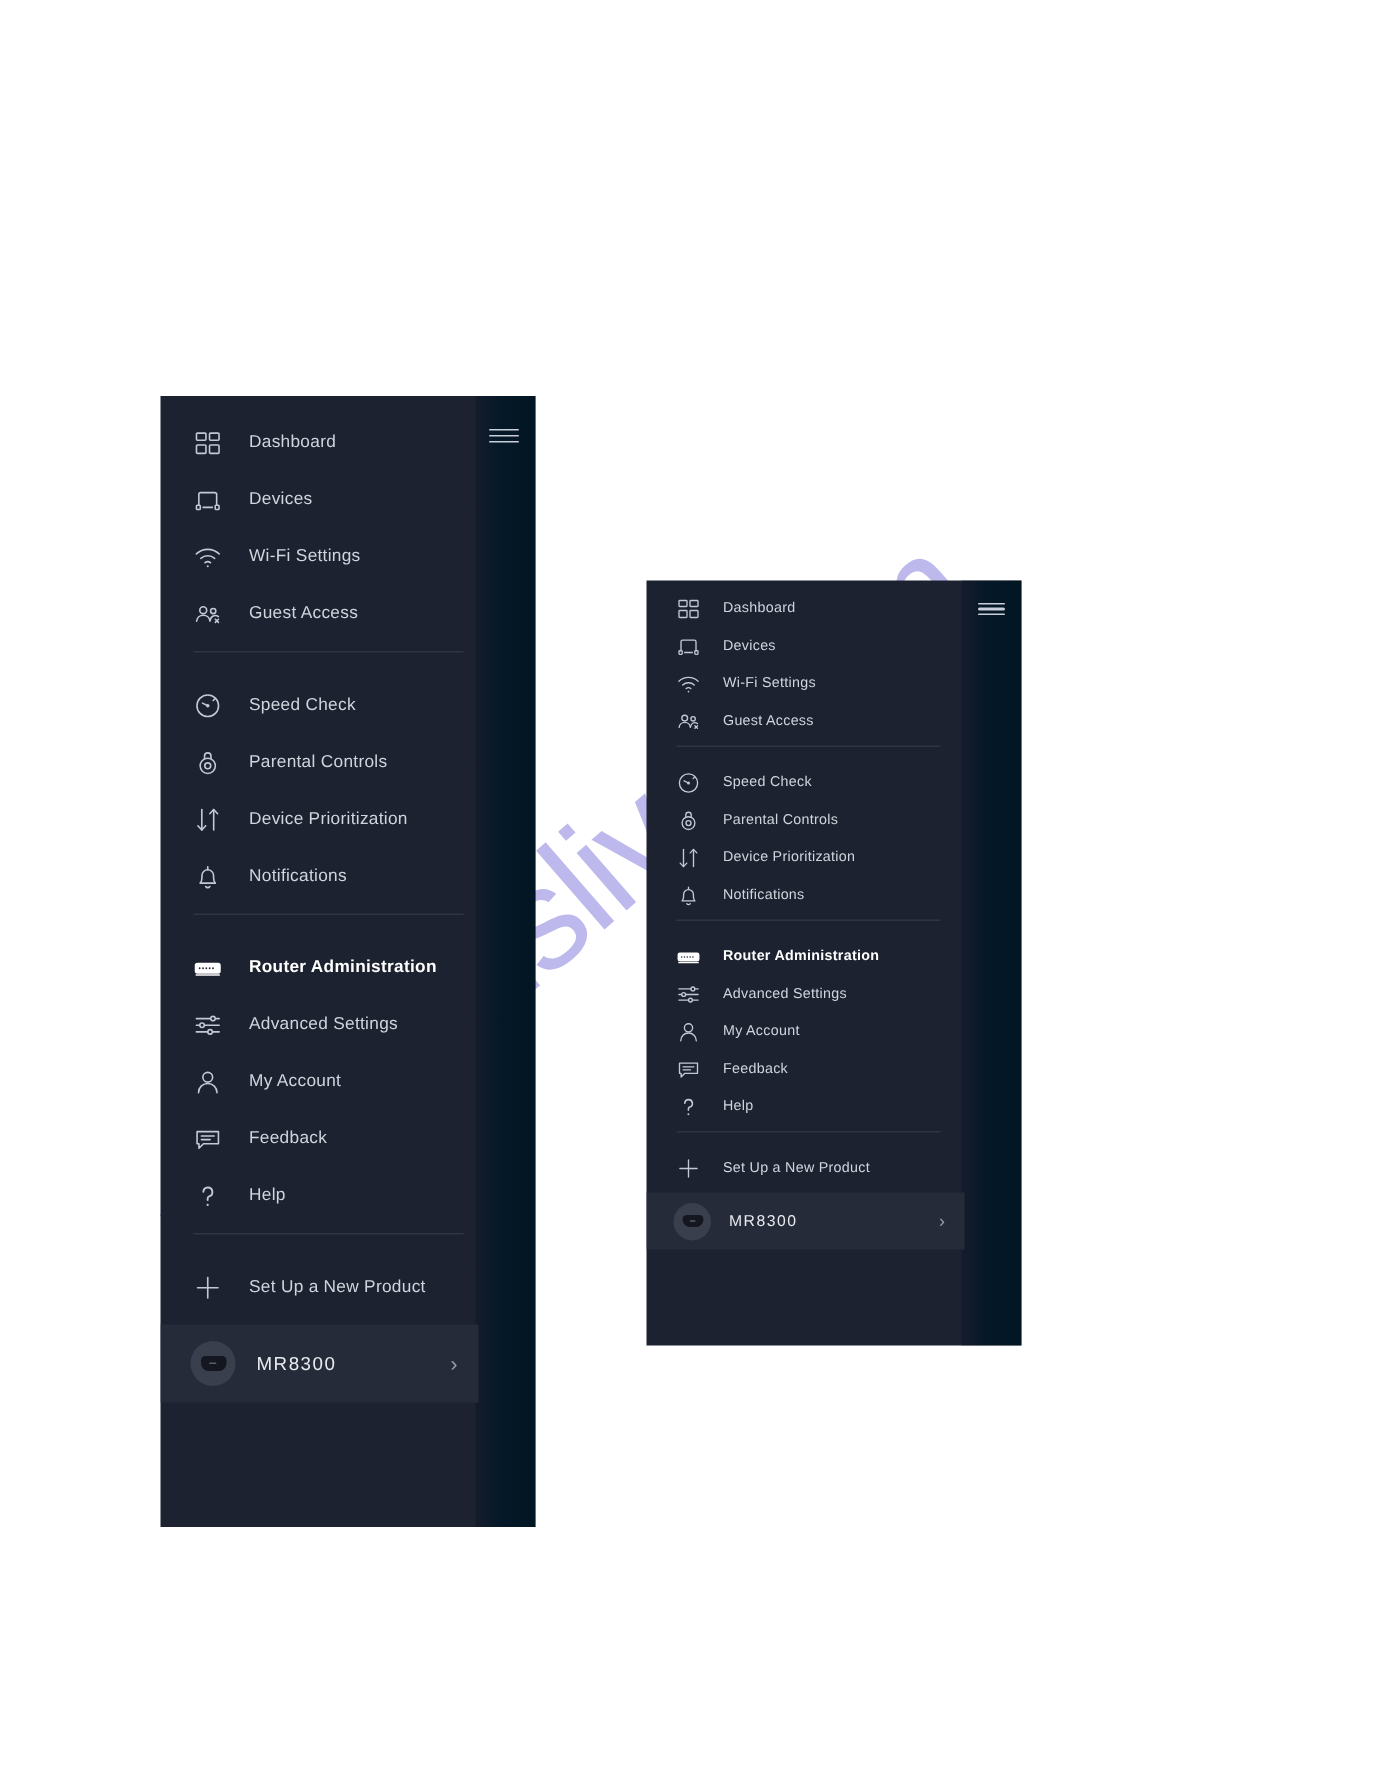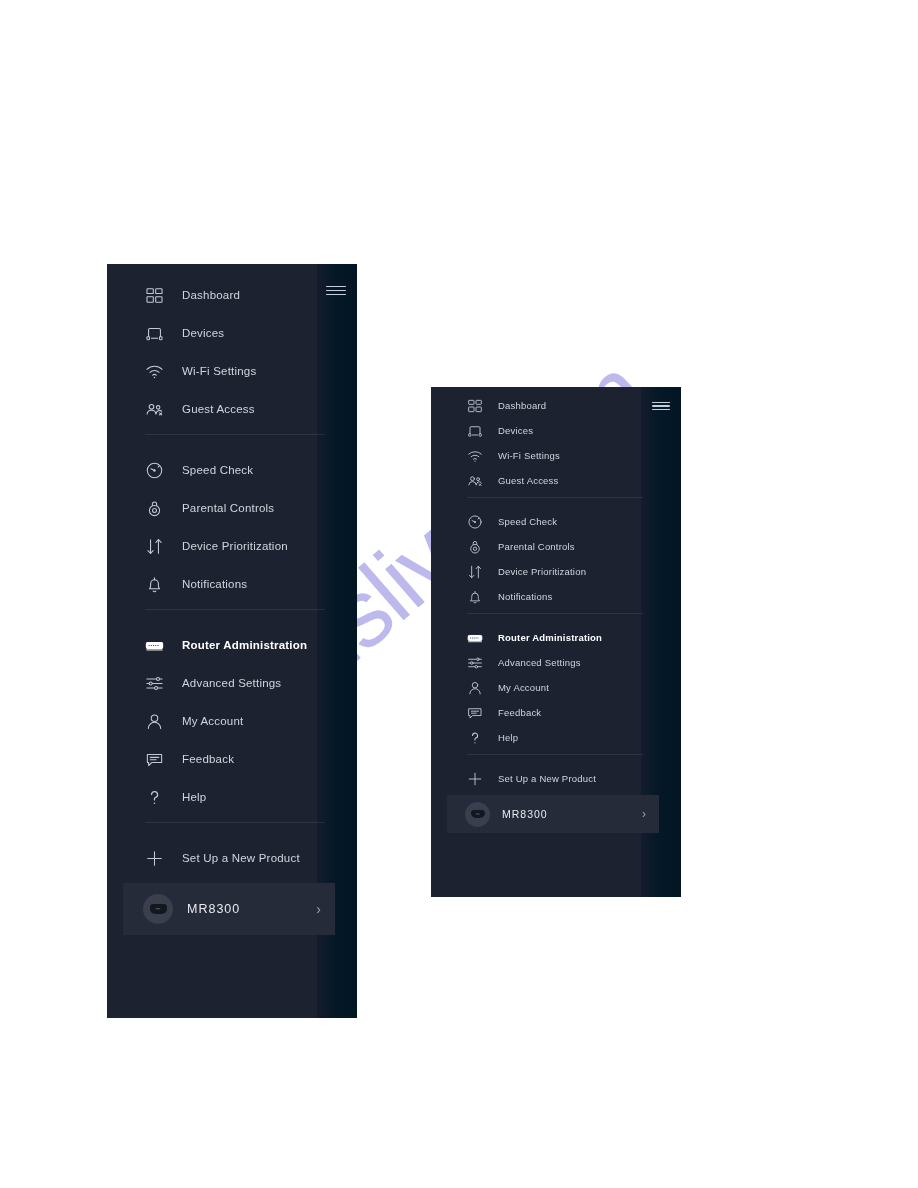--- a/index.html
+++ b/index.html
@@ -47,21 +47,20 @@
     top: 0;
     bottom: 0;
     right: 0;
     background: linear-gradient(to right, #141c2c 0%, #041827 45%, #021523 100%);
   }
   .panel .menu-scroll {
     position: absolute;
     left: 0;
     top: 0;
     bottom: 0;
-    margin-left: 16px;
   }
 
   .menu-item {
     position: relative;
     display: flex;
     align-items: center;
     box-sizing: border-box;
   }
   .menu-item .mi-icon {
     flex: 0 0 auto;

